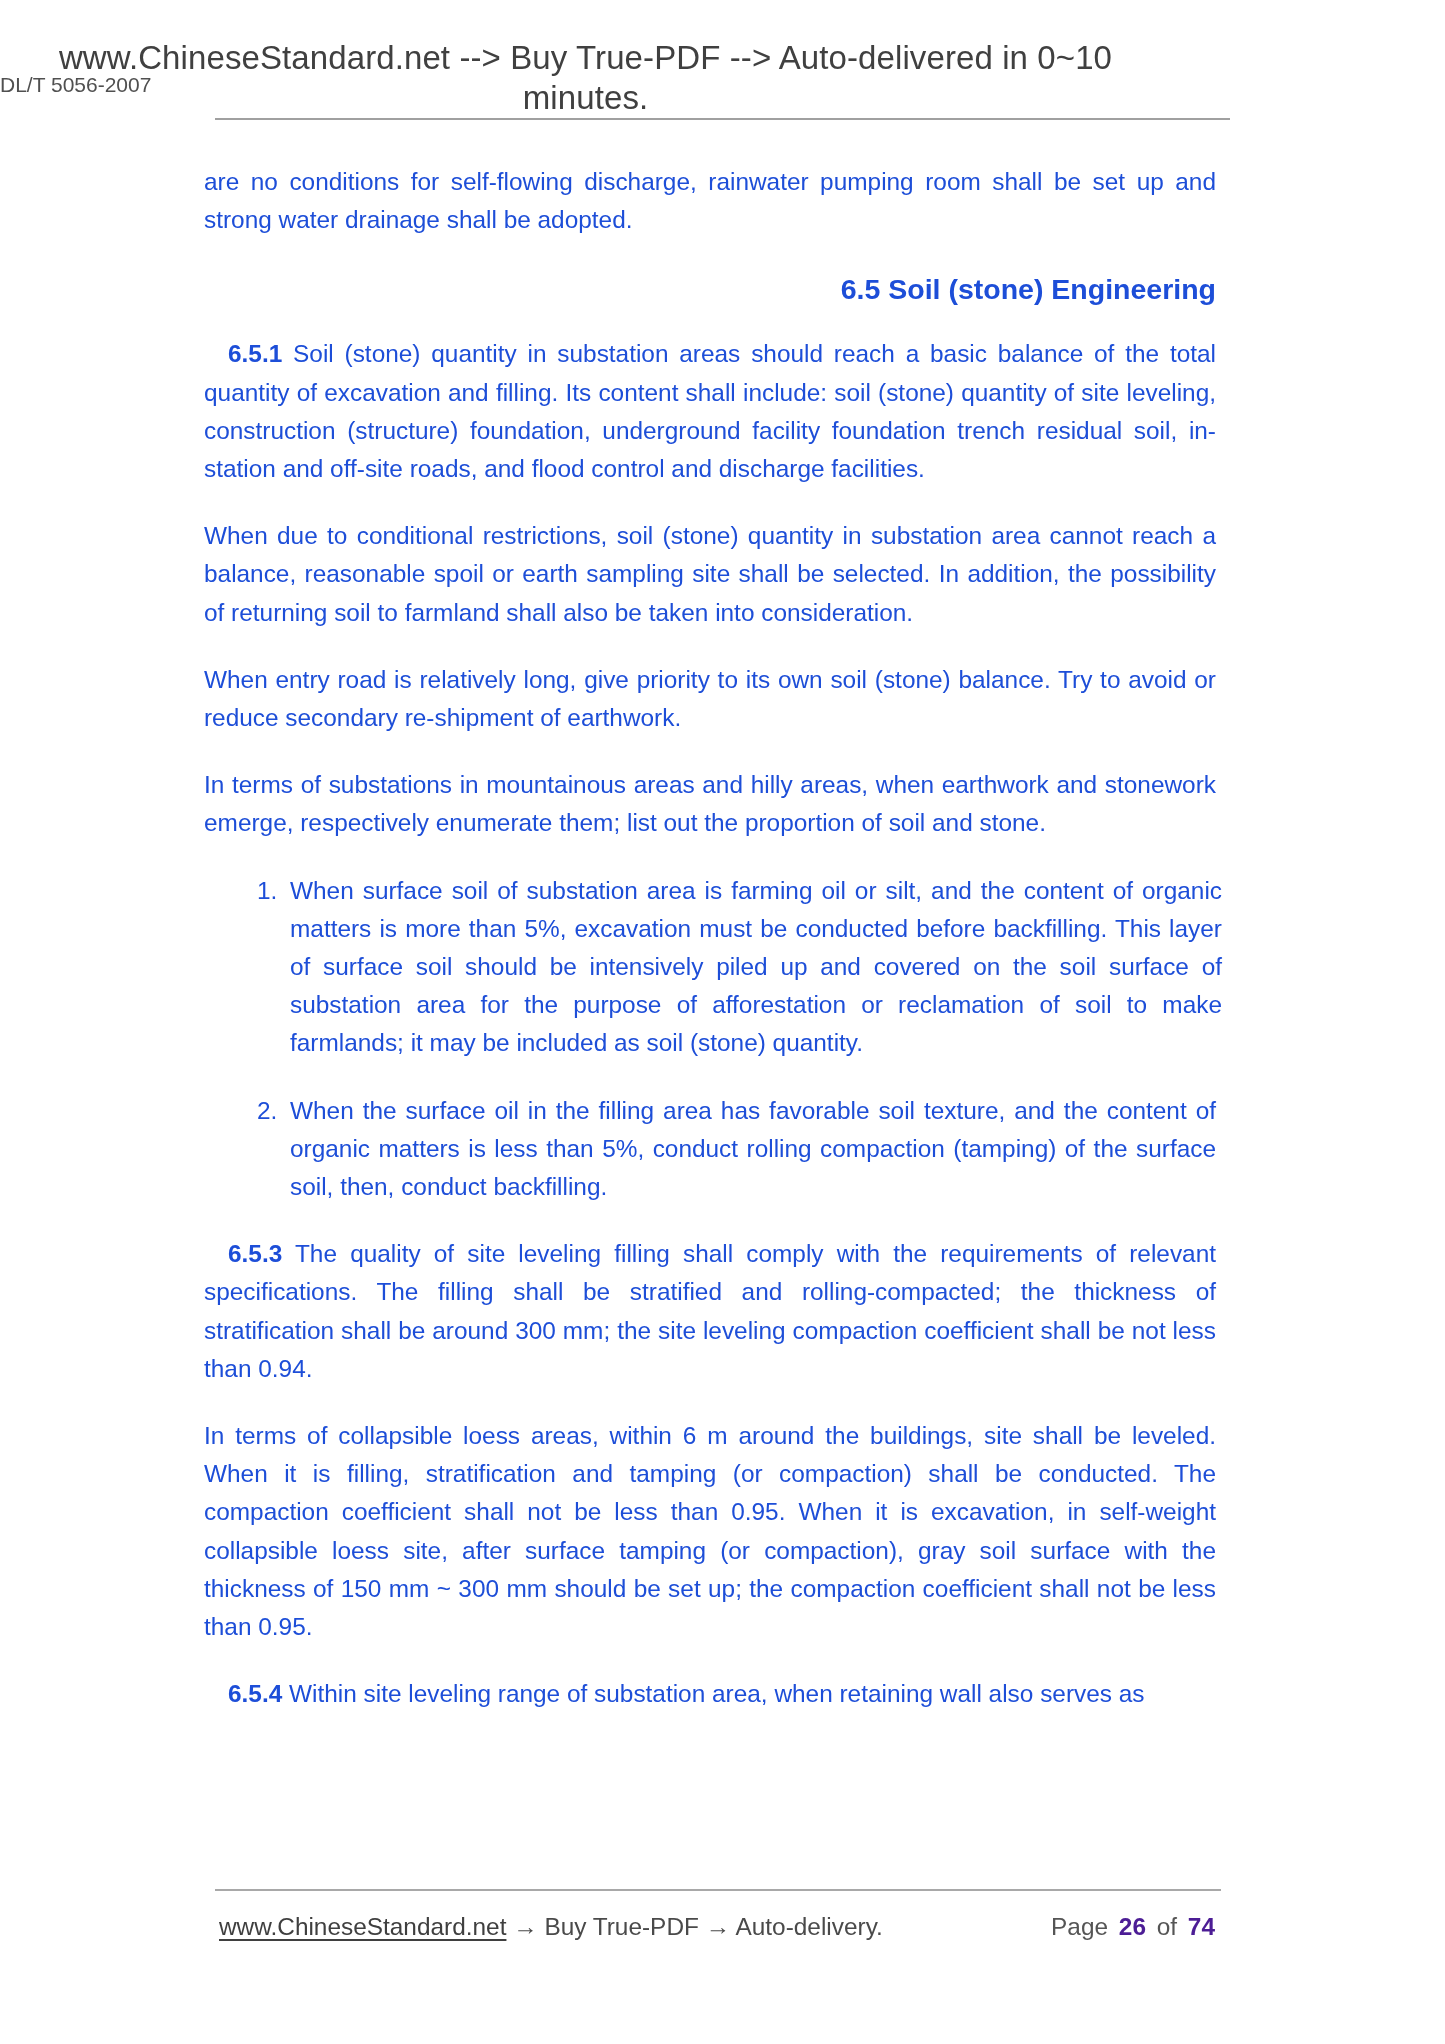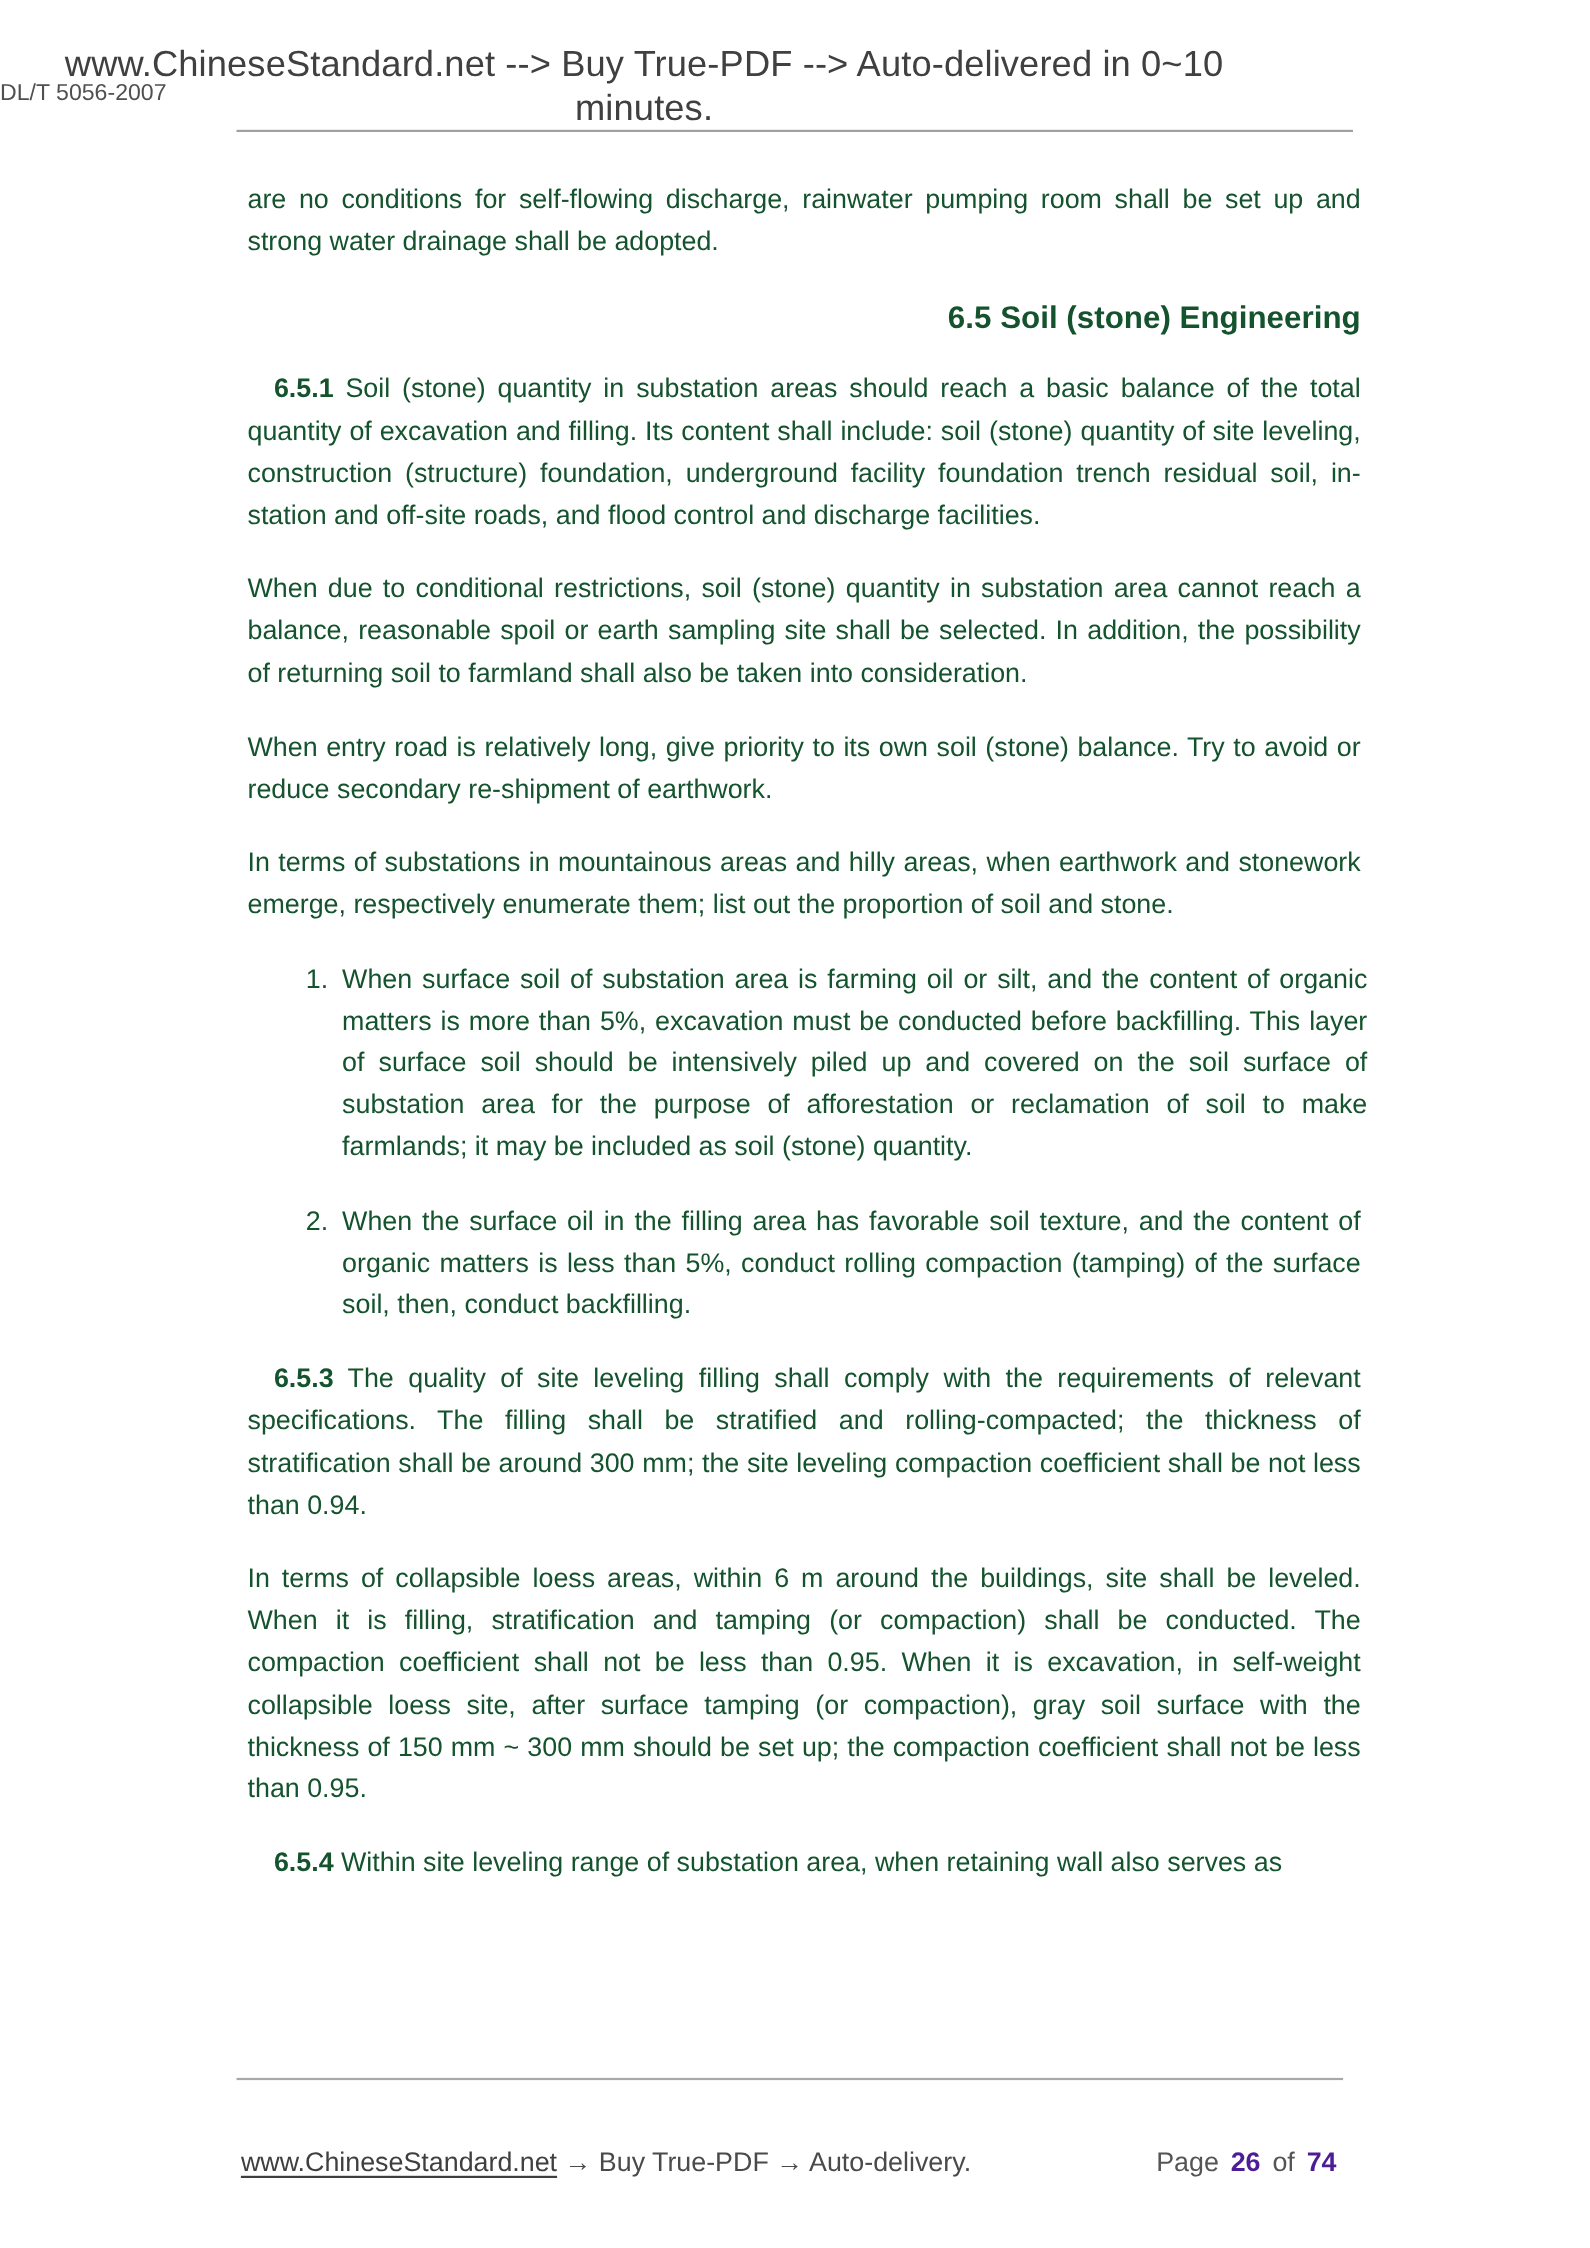--- a/index.html
+++ b/index.html
@@ -39,26 +39,26 @@
     .header-rule {
       position: absolute;
       left: 215px;
       top: 118px;
       width: 1015px;
       height: 0;
       border-top: 2px solid #a0a0a0;
     }
     .content {
       position: absolute;
-      left: 225px;
+      left: 204px;
       top: 163px;
       width: 1012px;
       font-size: 24.4px;
       line-height: 38.2px;
-      color: #14532d;
+      color: #1d4ed8;
     }
     .content p {
       margin: 0 0 29px 0;
       text-align: justify;
     }
     .content h2 {
       margin: 6px 0 27px 0;
       padding-top: 2px;
       text-align: right;
       font-size: 28.5px;
@@ -92,21 +92,20 @@
       border-top: 2px solid #a8a8a8;
     }
     .footer {
       position: absolute;
       left: 219px;
       top: 1912px;
       width: 1000px;
       font-size: 24.4px;
       line-height: 30px;
       color: #4a4a4a;
-      margin-top: 40px;
     }
     .footer .link {
       color: #3f3f3f;
       text-decoration: underline;
       text-underline-offset: 4px;
     }
     .footer .page-info {
       position: absolute;
       right: 4px;
       top: 0;

